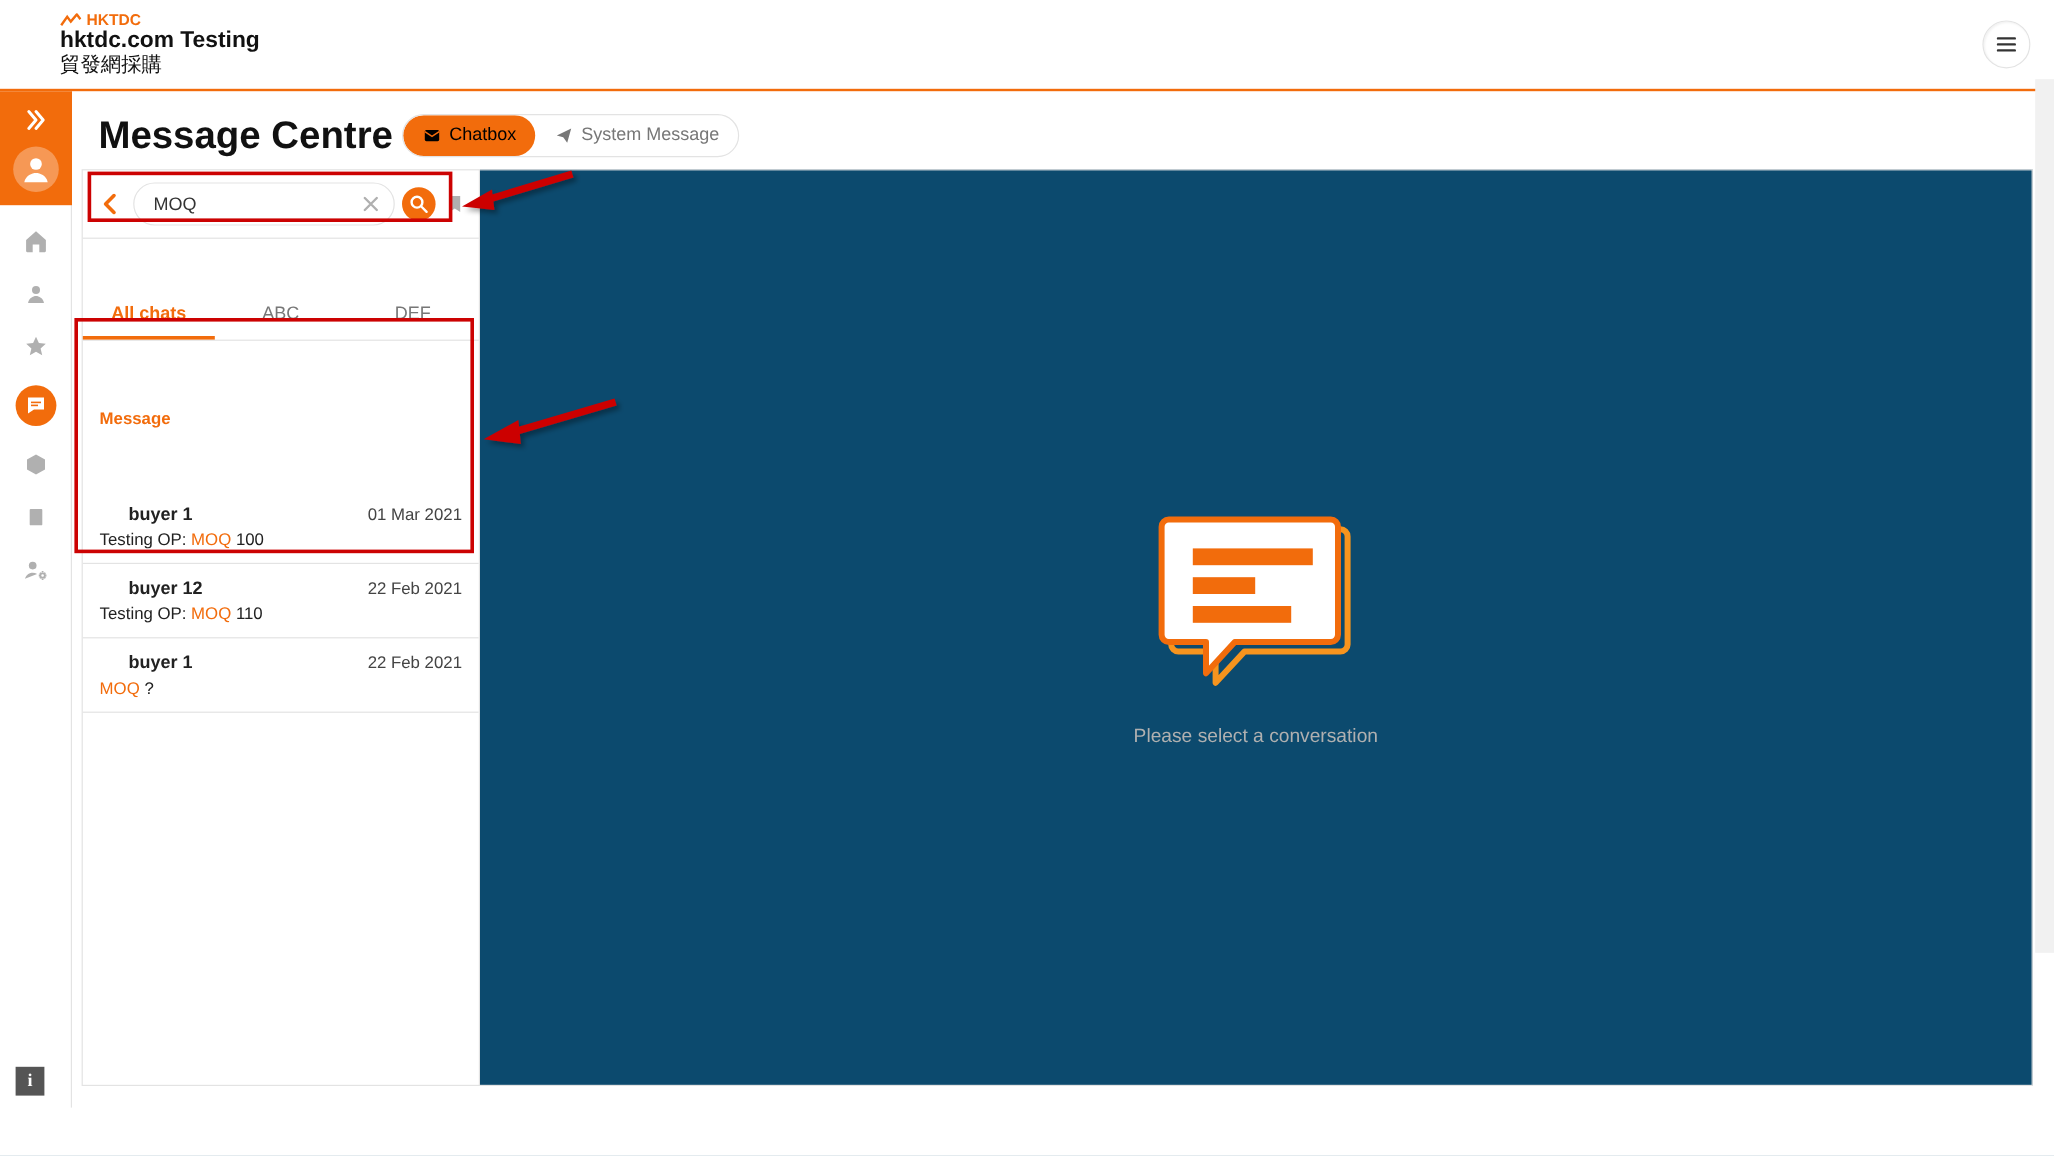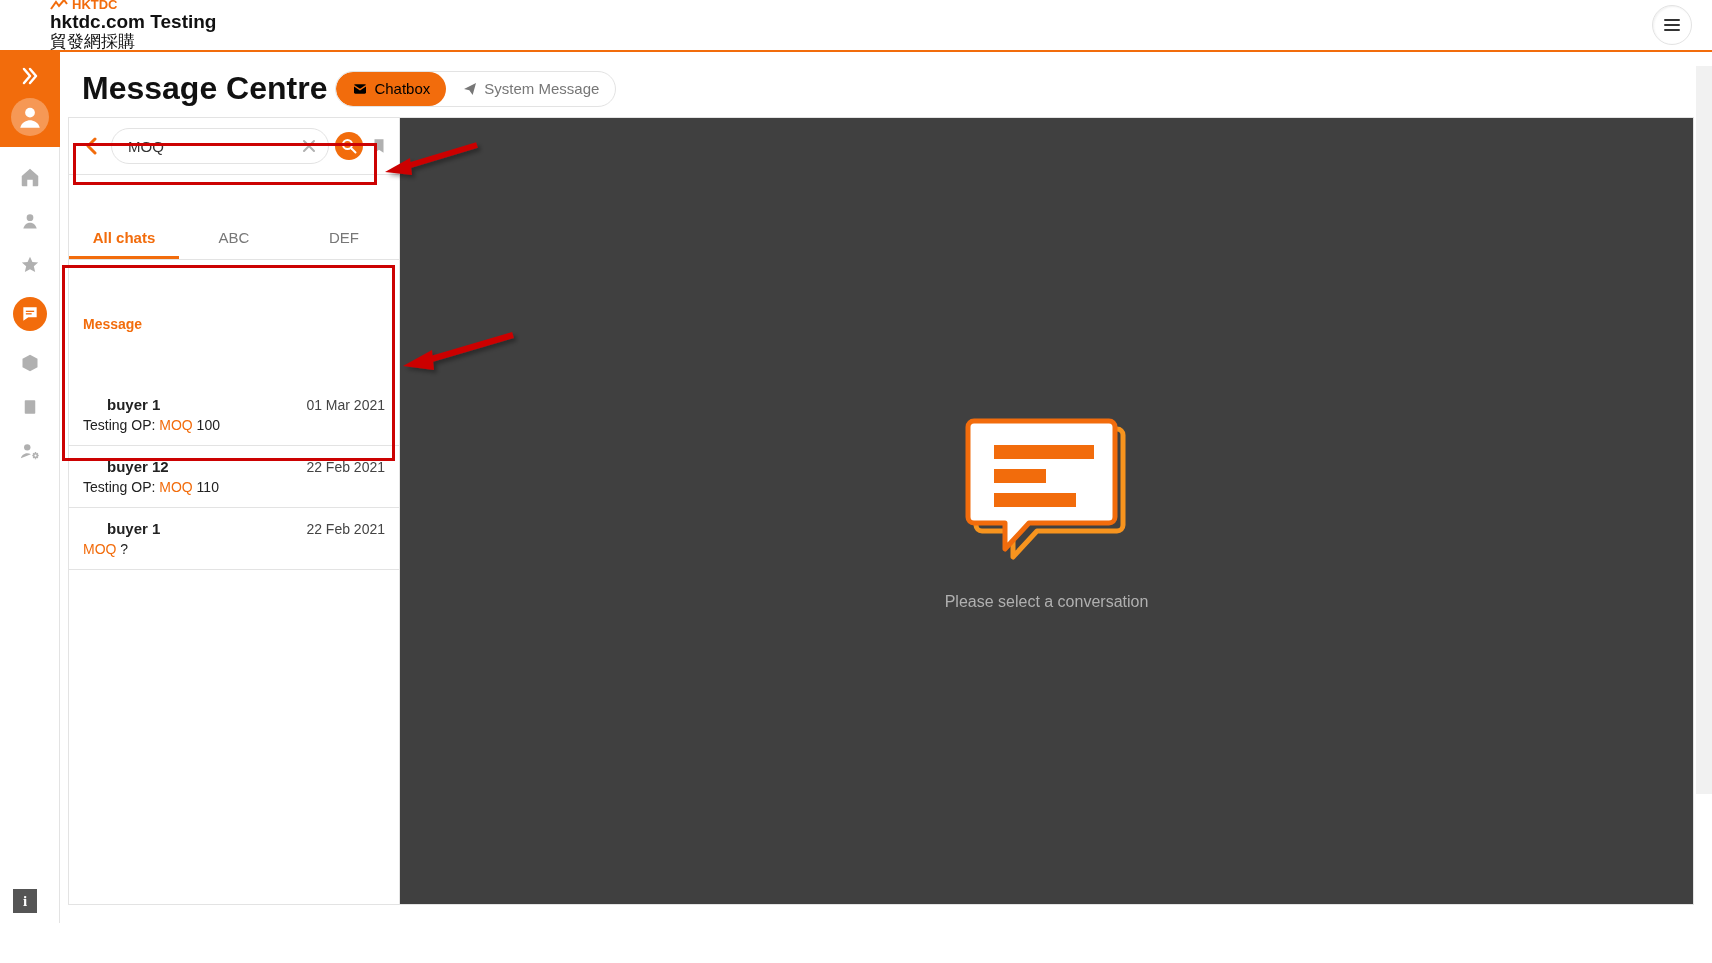--- a/index.html
+++ b/index.html
@@ -9,21 +9,21 @@
     --grey-light:#B0B0B0;
     --grey-border:#E3E3E3;
     --grey-bg:#F5F5F5;
     --ann-red:#CC0202;
   }
   *{box-sizing:border-box;font-family:"Helvetica Neue",Arial,sans-serif;}
   html,body{margin:0;padding:0;height:100%;width:100%;background:#fff;overflow:hidden;}
 
   
   .page{display:flex;flex-direction:column;width:1712px;height:963px;position:relative;}
-  .header{height:52px;border-bottom:2px solid var(--orange);display:flex;align-items:center;padding:0 20px 0 50px;justify-content:space-between;}
+  .header{height:76px;border-bottom:2px solid var(--orange);display:flex;align-items:center;padding:0 20px 0 50px;justify-content:space-between;}
   .body{flex:1;display:flex;min-height:0;}
   .footer{height:40px;background:#fff;}
 
   
   .logo-block{display:flex;flex-direction:column;line-height:1.1;}
   .logo-top{color:var(--orange);font-weight:700;font-size:13px;display:flex;align-items:center;gap:4px;}
   .logo-main{font-weight:800;font-size:19px;color:#111;}
   .logo-sub{font-weight:400;font-size:17px;color:#111;}
   .burger-btn{width:40px;height:40px;border-radius:50%;border:1px solid var(--grey-border);background:#fff;display:flex;align-items:center;justify-content:center;cursor:pointer;box-shadow:1px 1px 2px rgba(0,0,0,.06) inset,0 0 0 rgba(0,0,0,0);}
   .burger-btn svg{width:18px;height:18px;}
@@ -65,21 +65,21 @@
   .section-head{color:var(--orange);font-weight:700;font-size:14px;padding:12px 14px 8px 14px;}
   .msg-list{flex:1;overflow:auto;}
   .msg-item{border-bottom:1px solid var(--grey-border);padding:12px 14px;cursor:pointer;}
   .msg-item .row1{display:flex;justify-content:space-between;align-items:baseline;}
   .msg-item .name{font-weight:700;color:#222;font-size:15px;margin-left:24px;}
   .msg-item .date{color:#444;font-size:14px;}
   .msg-item .preview{margin-top:4px;font-size:14px;color:#222;white-space:nowrap;overflow:hidden;text-overflow:ellipsis;}
   .hl{color:var(--orange);}
 
   
-  .empty-pane{flex:1;background:#404040;border:1px solid var(--grey-border);border-left:none;display:flex;align-items:center;justify-content:center;flex-direction:column;}
+  .empty-pane{flex:1;background:#0c4a6e;border:1px solid var(--grey-border);border-left:none;display:flex;align-items:center;justify-content:center;flex-direction:column;}
   .empty-pane .caption{color:var(--grey-light);font-size:16px;margin-top:22px;}
 
   
   .ann-rect{position:absolute;border:3px solid var(--ann-red);pointer-events:none;z-index:50;}
 
   
   .scrollbar-hint{position:absolute;right:0;top:66px;width:16px;height:728px;background:#F1F1F1;}
 </style>
 </head>
 <body>

